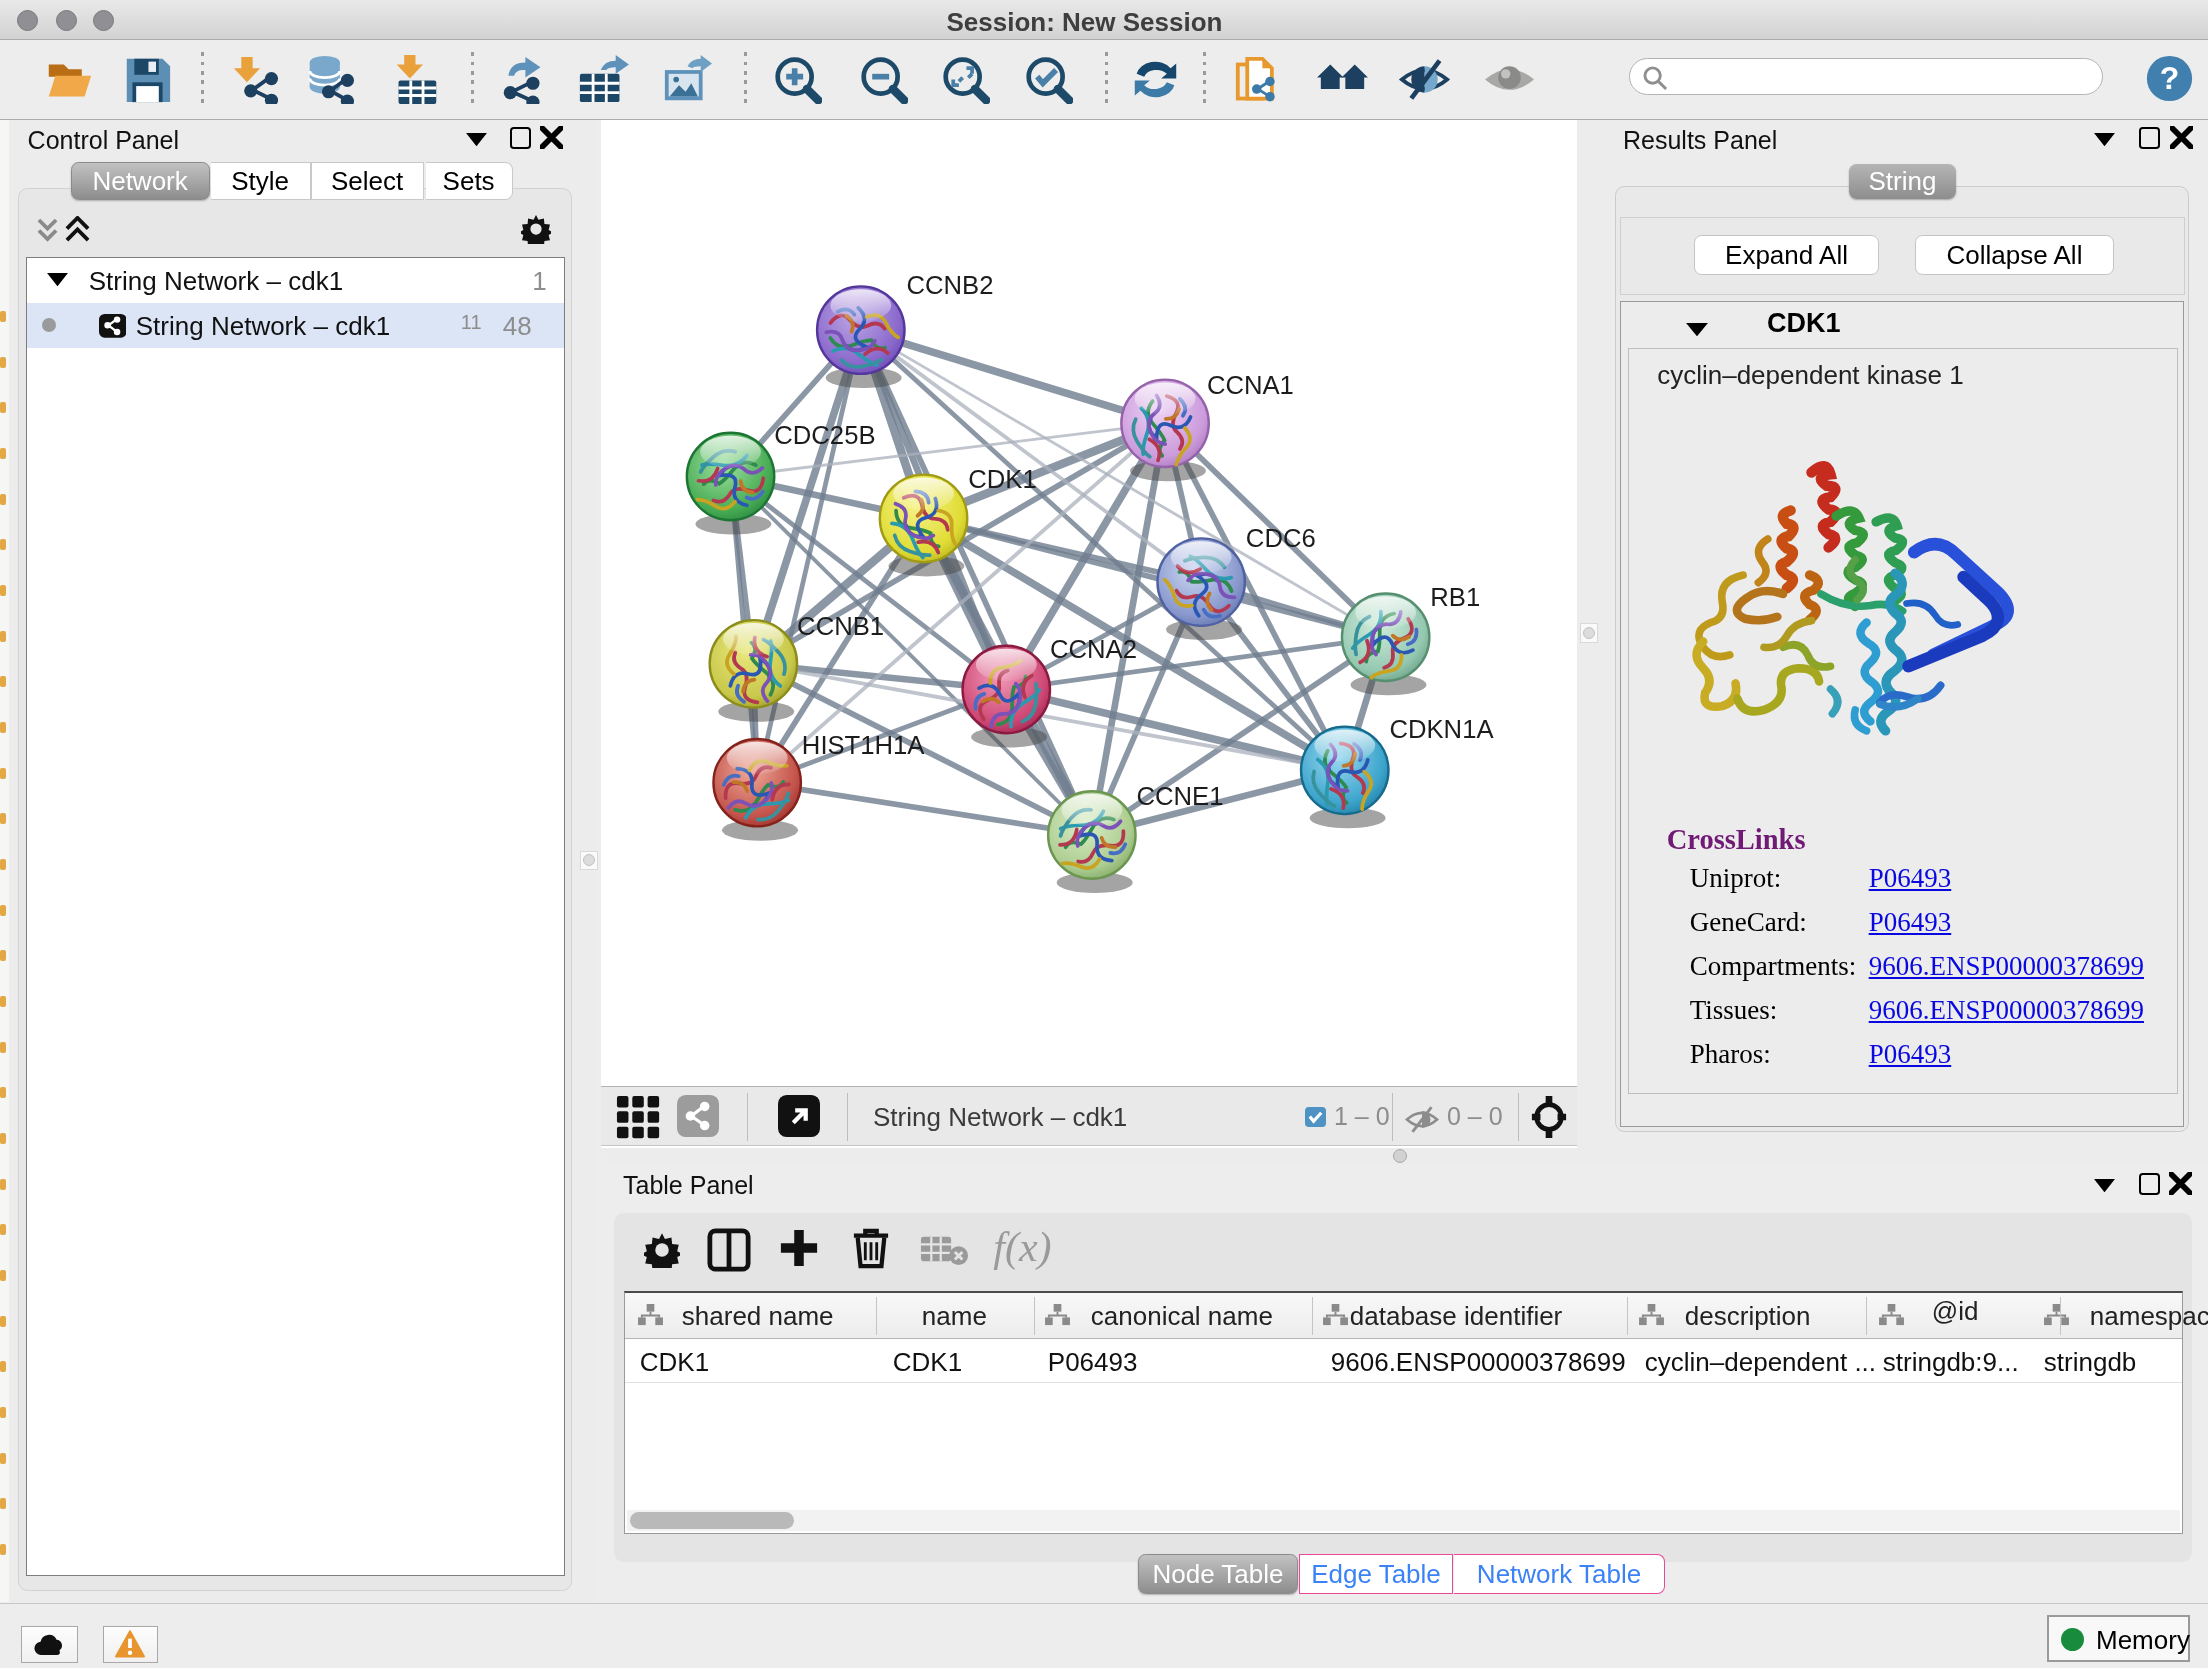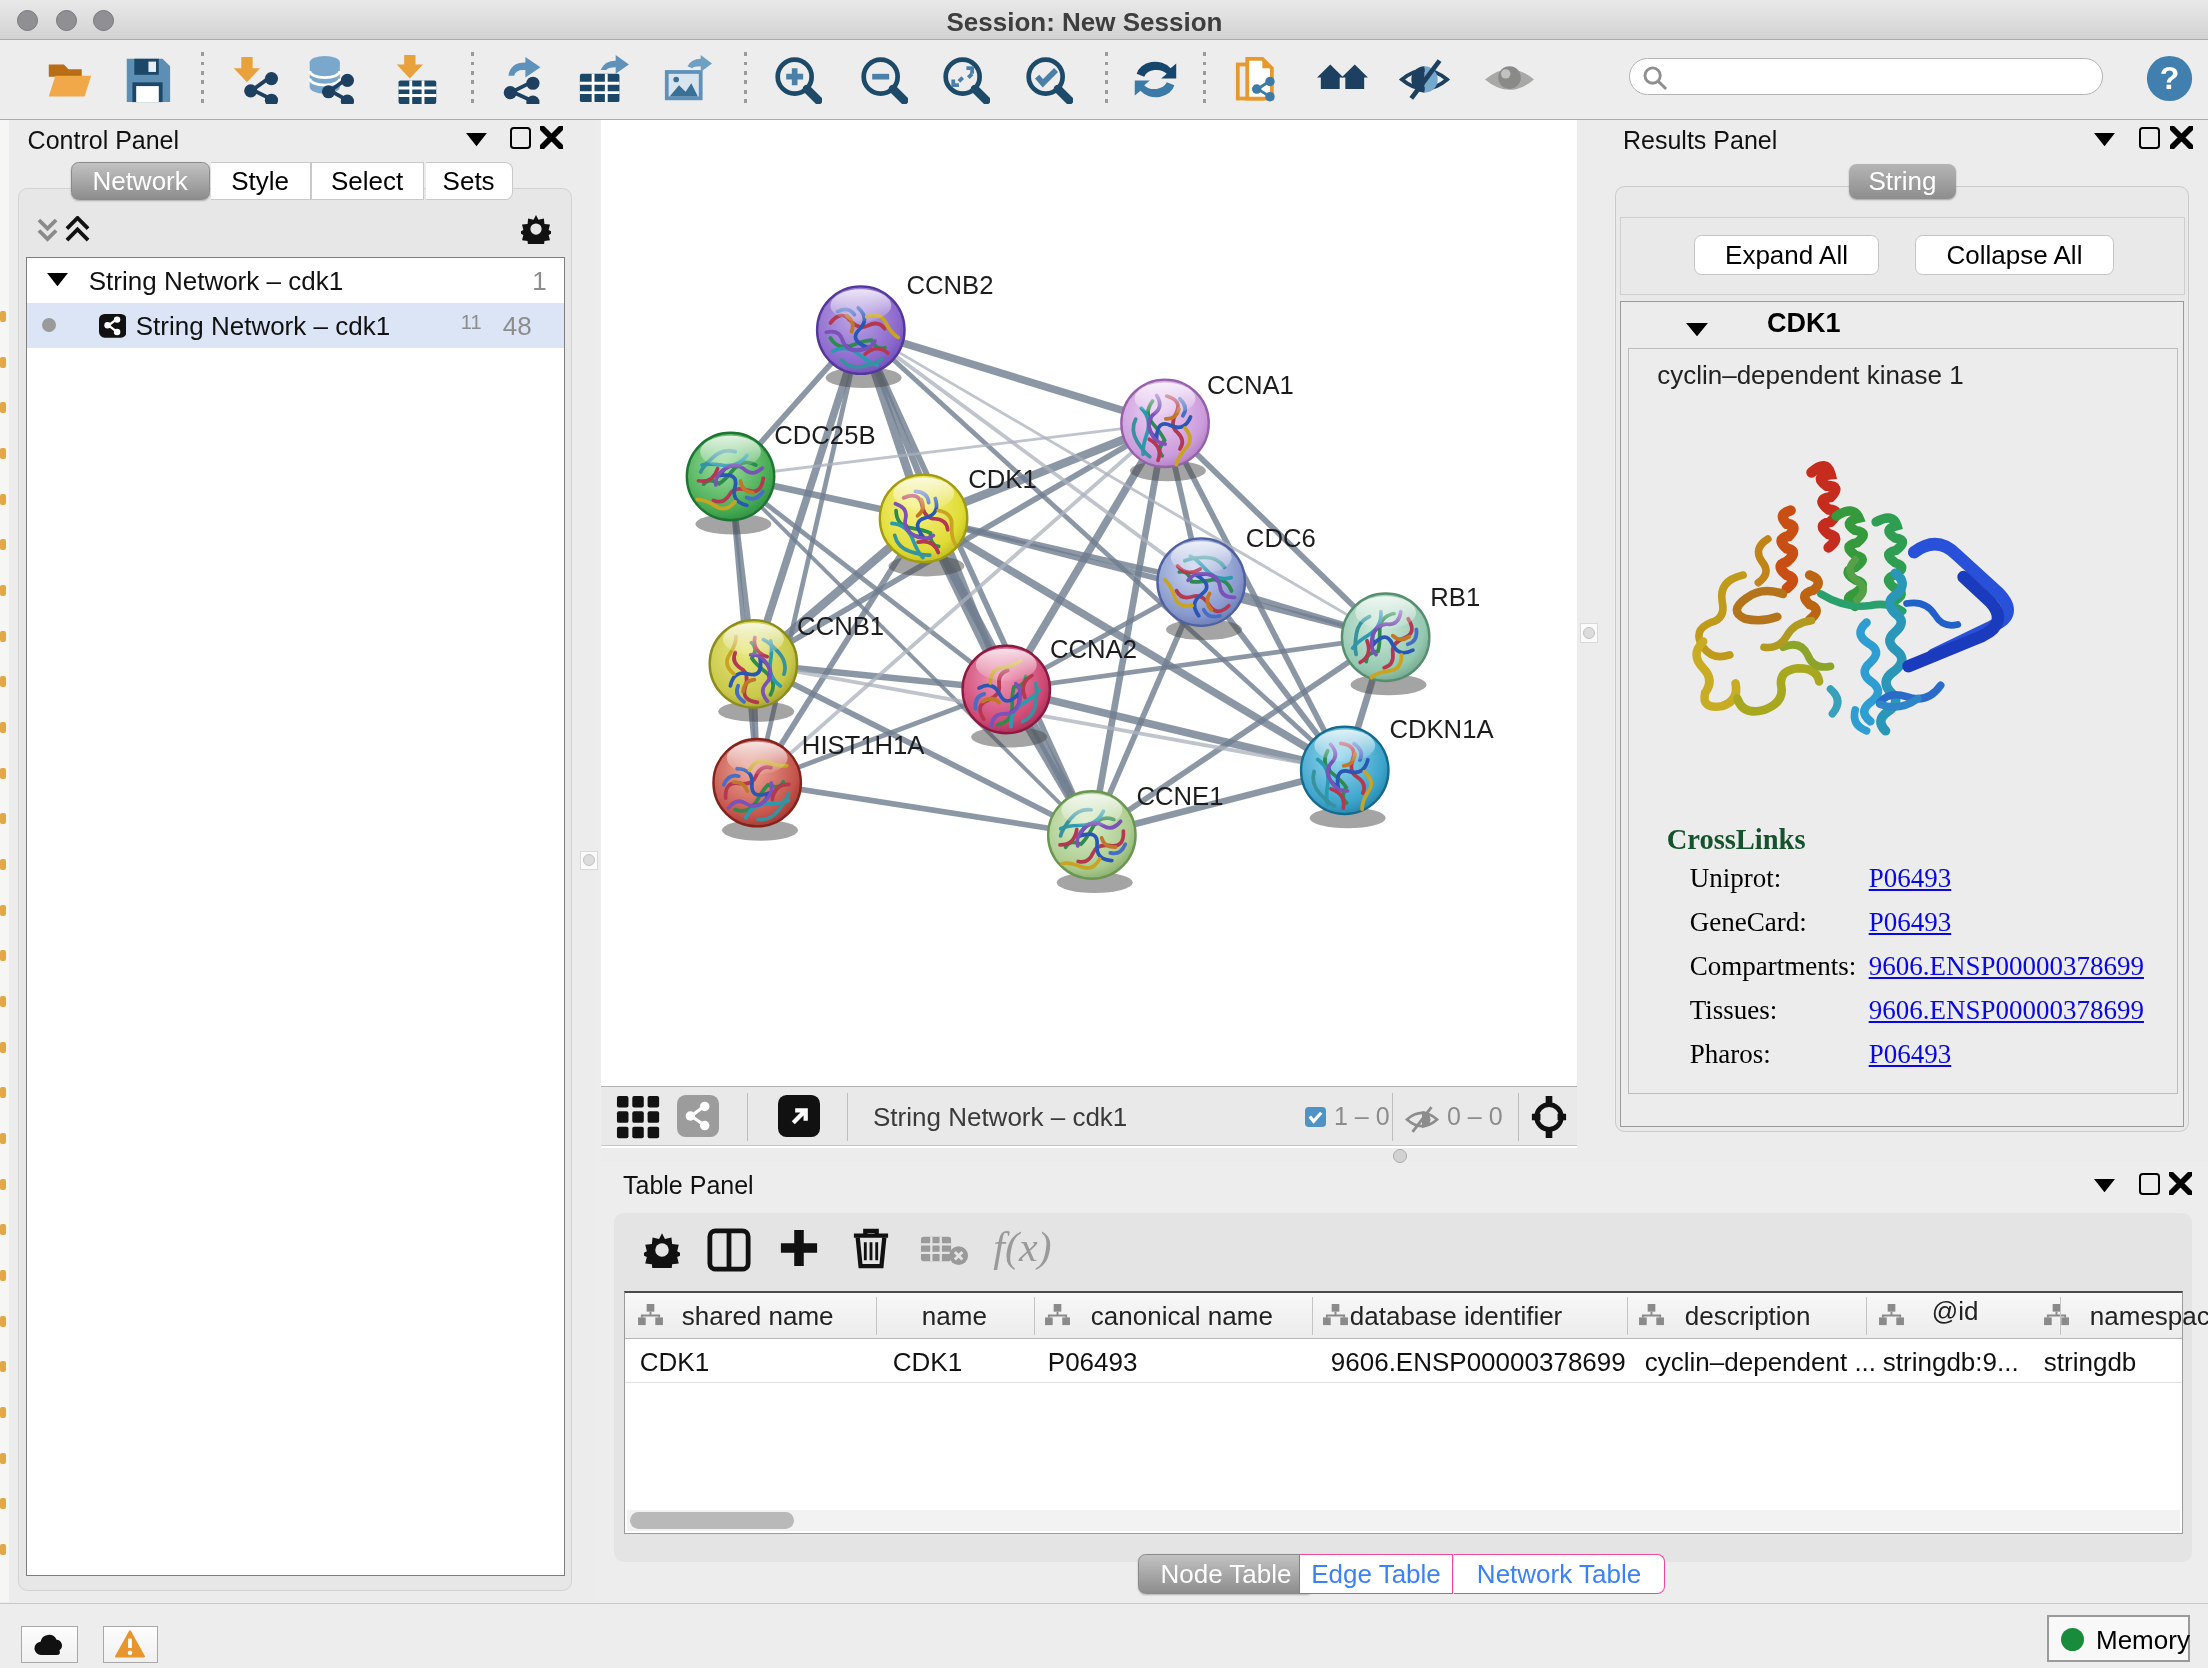--- a/index.html
+++ b/index.html
@@ -607,21 +607,21 @@
           <path d="M252 216 l78 -32 q28 -14 8 -36 l-28 -26" stroke="#1b3bbe" stroke-width="13"></path>
           <path d="M286 236 q-14 20 -36 12 q-18 -6 -28 6" stroke="#2a6ac8" stroke-width="8"></path>
           <path d="M250 150 q20 -4 30 12 q8 14 24 10" stroke="#2060c8" stroke-width="7"></path>
           <path d="M104 82 q-16 10 -6 24 q10 12 -4 22" stroke="#c08418" stroke-width="8"></path>
           <path d="M150 168 q-18 2 -26 16 q-8 14 -24 12" stroke="#b09a20" stroke-width="8"></path>
           <path d="M196 104 q-12 12 2 22 q13 9 0 20" stroke="#56a048" stroke-width="8"></path>
           <path d="M262 250 q-20 14 -40 6" stroke="#2e86c8" stroke-width="8"></path>
           <path d="M170 240 q14 12 2 26" stroke="#38a0b8" stroke-width="8"></path>
         </g>
       </svg>
-      <div style="position:absolute;left:38px;top:475px;font-family:'Liberation Serif',serif;font-size:28.5px;font-weight:bold;color:#14532d;">CrossLinks</div>
+      <div style="position:absolute;left:38px;top:475px;font-family:'Liberation Serif',serif;font-size:28.5px;font-weight:bold;color:#701a75;">CrossLinks</div>
       <div style="position:absolute;left:61px;top:514px;font-family:'Liberation Serif',serif;font-size:27px;color:#000;">
         <div style="height:44px;">Uniprot:</div>
         <div style="height:44px;">GeneCard:</div>
         <div style="height:44px;">Compartments:</div>
         <div style="height:44px;">Tissues:</div>
         <div style="height:44px;">Pharos:</div>
       </div>
       <div style="position:absolute;left:240px;top:514px;font-family:'Liberation Serif',serif;font-size:27px;">
         <div style="height:44px;"><a class="lnk">P06493</a></div>
         <div style="height:44px;"><a class="lnk">P06493</a></div>
@@ -742,21 +742,21 @@
         <div class="cell" style="left:1020px;">cyclin–dependent ...</div>
         <div class="cell" style="left:1258px;">stringdb:9...</div>
         <div class="cell" style="left:1419px;">stringdb</div>
       </div>
       <div style="position:absolute;left:1.9px;bottom:1.9px;width:1553px;height:21px;background:#f2f2f2;">
         <div style="position:absolute;left:3.8px;top:1.9px;width:164px;height:17px;background:#b9b9b9;border-radius:8.6px;"></div>
       </div>
     </div>
   </div>
 
-  <div class="btab" style="left:537px;width:176px;background:linear-gradient(#c2c2c2,#8d8d8d);color:#fff;border:1px solid #8a8a8a;border-radius:7.6px;box-shadow:0 1px 1.9px rgba(0,0,0,.25);top:392px;">Node Table</div>
+  <div class="btab" style="left:537px;width:160px;background:linear-gradient(#c2c2c2,#8d8d8d);color:#fff;border:1px solid #8a8a8a;border-radius:7.6px;box-shadow:0 1px 1.9px rgba(0,0,0,.25);top:392px;">Node Table</div>
   <div class="btab" style="left:698px;width:154px;top:392px;">Edge Table</div>
   <div class="btab" style="left:853px;width:211px;top:392px;border-left:none;border-radius:0 7.6px 7.6px 0;">Network Table</div>
 </div>
 <div class="abs" style="left:580px;top:851px;width:18px;height:19px;background:#fafafa;border:1px solid #d9d9d9;">
   <div style="position:absolute;left:1.9px;top:1.9px;width:12.4px;height:12.4px;border-radius:50%;background:#dcdcdc;border:1px solid #c2c2c2;"></div>
 </div>
 <div class="abs" style="left:1580px;top:623px;width:18px;height:20px;background:#fafafa;border:1px solid #d9d9d9;">
   <div style="position:absolute;left:1.9px;top:2.9px;width:12.4px;height:12.4px;border-radius:50%;background:#dcdcdc;border:1px solid #c2c2c2;"></div>
 </div>
 <div class="abs" id="statusbar">

